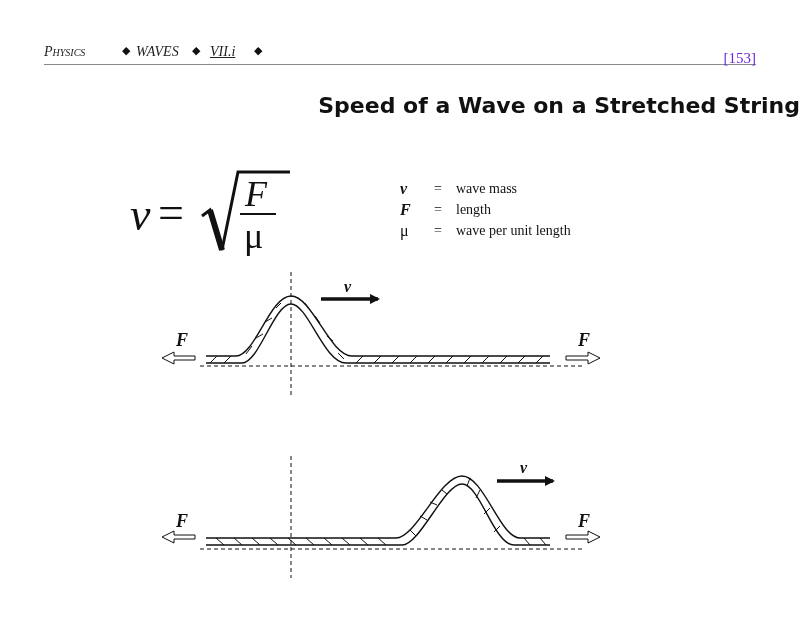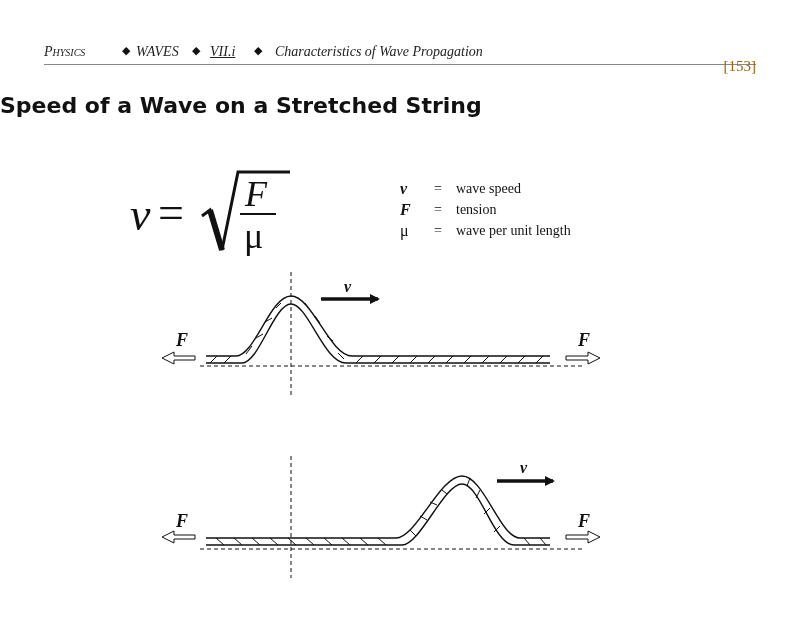--- a/index.html
+++ b/index.html
@@ -1,66 +1,65 @@
 <!DOCTYPE html>
 <html><head>
   <meta charset="utf-8">
   <style>
     html, body { margin: 0; padding: 0; background: #ffffff; }
     body { width: 800px; height: 617px; position: relative; overflow: hidden; font-family: "Liberation Serif", serif; color: #111; }
     .header { position: absolute; left: 44px; top: 42px; width: 712px; height: 22px; border-bottom: 1px solid #888; }
     .crumb { position: absolute; top: 2px; font-style: italic; font-size: 14px; color: #222; white-space: nowrap; }
     .crumb.sc { font-variant: small-caps; }
     .bullet { position: absolute; top: 2px; font-size: 11px; color: #111; }
-    .pagenum { position: absolute; right: 0; top: 16px; font-size: 15px; color: #a16207; }
-    .title { position: absolute; left: 0; width: 800px; top: 93px; text-align: left; font-family: "DejaVu Sans", sans-serif; font-weight: bold; font-size: 22px; color: #111; }
+    .pagenum { position: absolute; right: 0; top: 8px; font-size: 15px; color: #6d28d9; }
+    .title { position: absolute; left: 0; width: 800px; top: 93px; text-align: right; font-family: "DejaVu Sans", sans-serif; font-weight: bold; font-size: 22px; color: #111; }
     .formula { position: absolute; left: 128px; top: 166px; width: 170px; height: 90px; }
     .legend { position: absolute; left: 400px; top: 178px; font-size: 14px; color: #111; }
     .legend-row { height: 21px; display: flex; align-items: center; }
     .legend-sym { width: 34px; font-weight: bold; font-style: italic; font-size: 16px; }
     .legend-sym.mu { font-weight: normal; font-style: normal; }
     .legend-eq { width: 22px; }
     .diagram { position: absolute; left: 0; top: 0; }
   </style>
 </head>
 <body>
 
 <div class="header">
   <span class="crumb sc" style="left:0;text-align:center;">Physics</span>
   <span class="bullet" style="left:78px;">◆</span>
   <span class="crumb" style="left:92px;">WAVES</span>
   <span class="bullet" style="left:148px;">◆</span>
   <span class="crumb" style="left:166px;text-decoration:underline;">VII.i</span>
   <span class="bullet" style="left:210px;">◆</span>
-  <span class="crumb" style="left:231px;">Characteristics of Wave Propagation</span>
   <span class="pagenum">[153]</span>
 </div>
 
 <div class="title">Speed of a Wave on a Stretched String</div>
 
 <svg class="formula" viewBox="0 0 170 90" width="170" height="90">
   <text x="2" y="64" font-family="Liberation Serif, serif" font-style="italic" font-size="46" fill="#111">v</text>
   <text x="30" y="62" font-family="Liberation Serif, serif" font-size="46" fill="#111">=</text>
   <path d="M74 50 L82 44 L94 84 L110 6 L162 6" fill="none" stroke="#111" stroke-width="3"></path>
   <path d="M82 44 L94 84" stroke="#111" stroke-width="6"></path>
   <text x="117" y="40" font-family="Liberation Serif, serif" font-style="italic" font-size="36" fill="#111">F</text>
   <line x1="112" y1="48" x2="148" y2="48" stroke="#111" stroke-width="2"></line>
   <text x="116" y="82" font-family="Liberation Serif, serif" font-size="36" fill="#111">μ</text>
 </svg>
 
 <div class="legend">
   <div class="legend-row">
     <span class="legend-sym">v</span>
     <span class="legend-eq">=</span>
-    <span>wave speed</span>
+    <span>wave mass</span>
   </div>
   <div class="legend-row">
     <span class="legend-sym">F</span>
     <span class="legend-eq">=</span>
-    <span>tension</span>
+    <span>length</span>
   </div>
   <div class="legend-row">
     <span class="legend-sym mu">μ</span>
     <span class="legend-eq">=</span>
     <span>wave per unit length</span>
   </div>
 </div>
 
 <svg class="diagram" width="800" height="617" viewBox="0 0 800 617">
   <defs>

